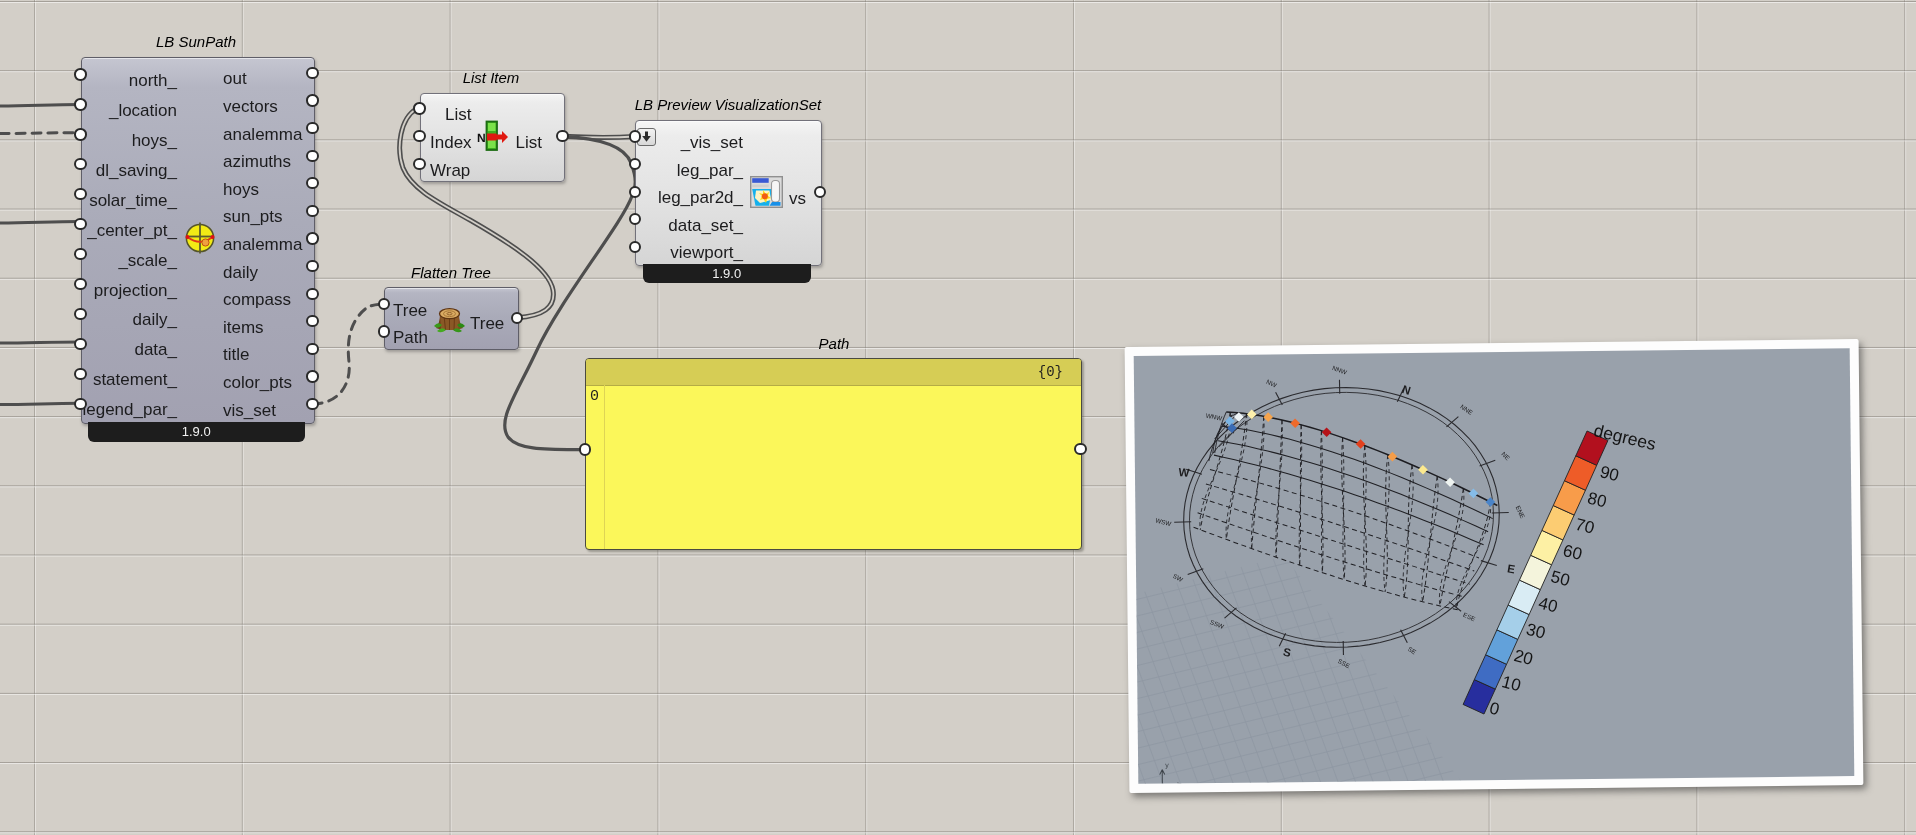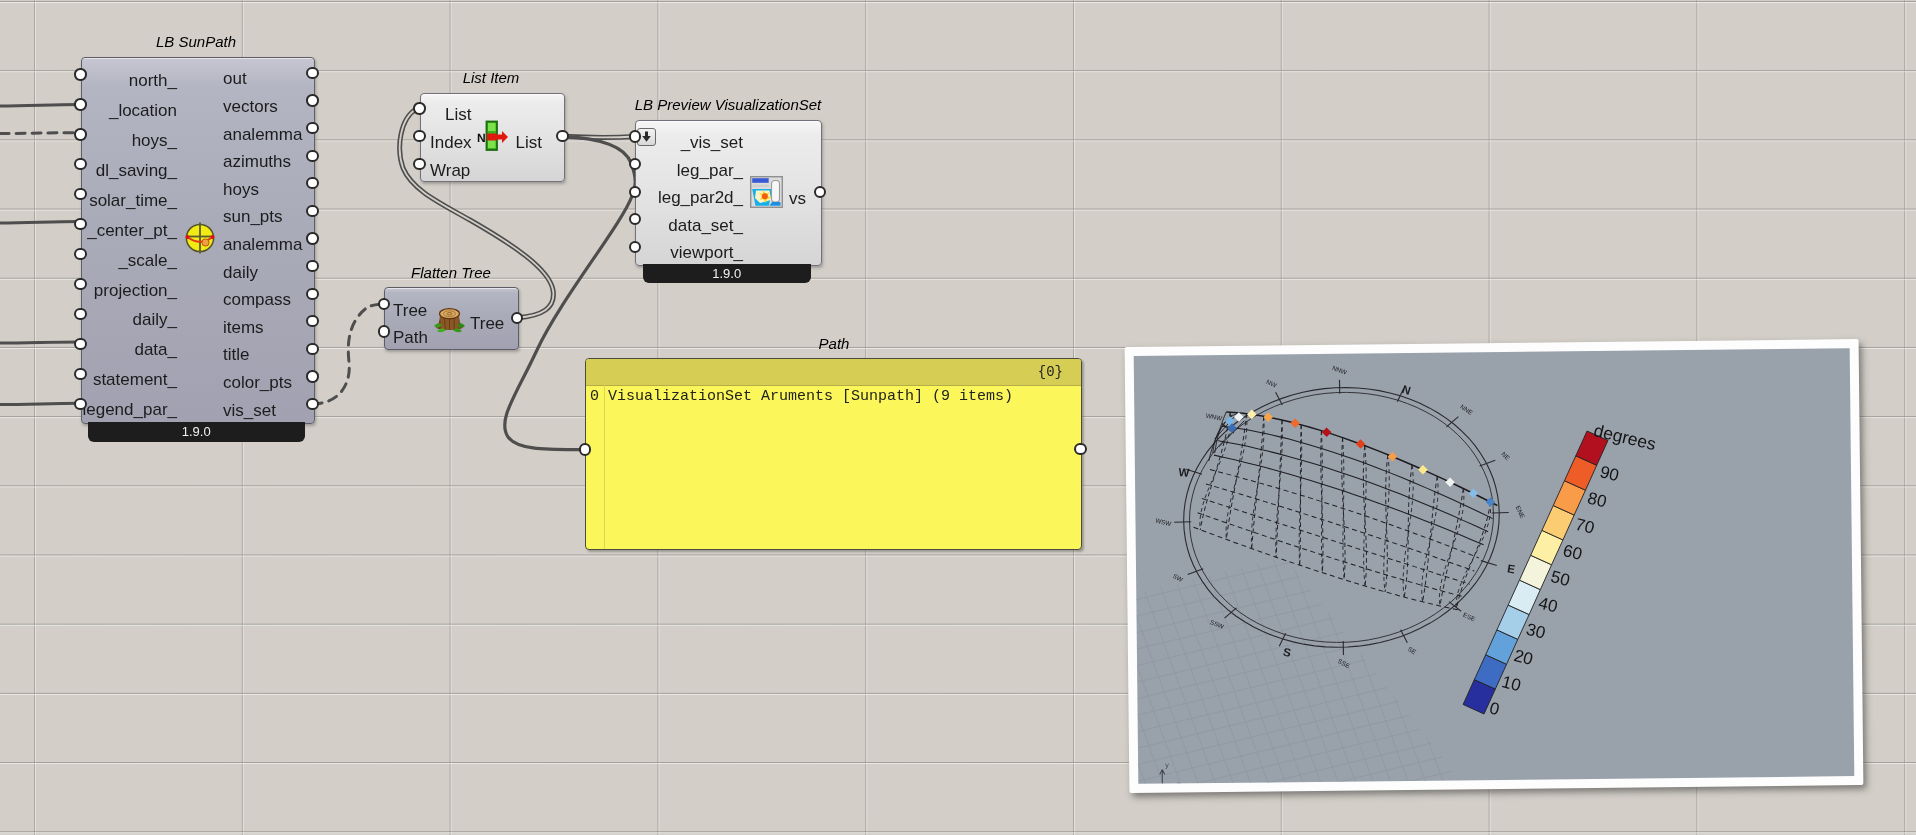--- a/index.html
+++ b/index.html
@@ -149,21 +149,20 @@
 <circle cx="14.8" cy="20.3" r="3" fill="#f25c14"></circle>
 <rect x="21.5" y="4.5" width="8" height="21.5" rx="3.4" fill="#f6f6f6" stroke="#9a9a9a" stroke-width="1.1"></rect>
 <polygon points="22,26 30.5,26 30.5,29.8 19.5,29.8" fill="#1890e8"></polygon>
 </svg>
 
 <div id="panel">
   <div id="panelhead"></div>
   <div style="position:absolute;left:17.5px;top:26px;bottom:0;width:1px;background:#ded455"></div>
   <div class="mono" style="position:absolute;right:18px;top:5px;font-size:14px">{0}</div>
   <div class="mono" style="position:absolute;left:4px;top:29px;font-size:15px">0</div>
-  <div class="mono" style="position:absolute;left:22px;top:29px;font-size:15px">VisualizationSet Aruments [Sunpath] (9 items)</div>
 </div>
 
 <div class="port" style="left:74.3px;top:68.3px;width:12.4px;height:12.4px"></div>
 <div class="port" style="left:74.3px;top:98.2px;width:12.4px;height:12.4px"></div>
 <div class="port" style="left:74.3px;top:128.2px;width:12.4px;height:12.4px"></div>
 <div class="port" style="left:74.3px;top:158.1px;width:12.4px;height:12.4px"></div>
 <div class="port" style="left:74.3px;top:188.0px;width:12.4px;height:12.4px"></div>
 <div class="port" style="left:74.3px;top:218.0px;width:12.4px;height:12.4px"></div>
 <div class="port" style="left:74.3px;top:247.9px;width:12.4px;height:12.4px"></div>
 <div class="port" style="left:74.3px;top:277.8px;width:12.4px;height:12.4px"></div>

